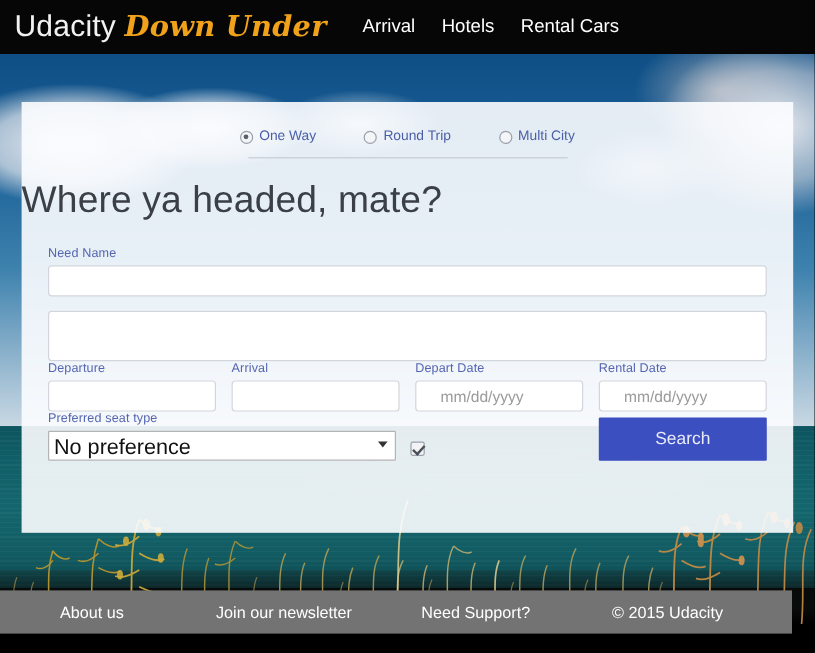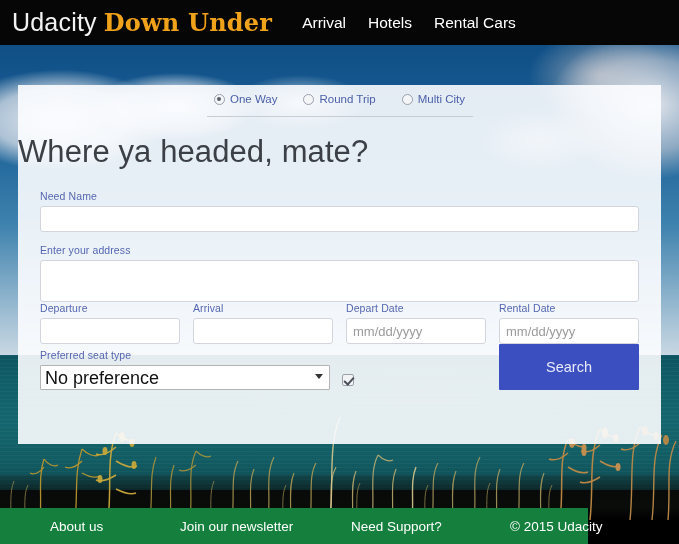--- a/index.html
+++ b/index.html
@@ -30,20 +30,21 @@
   .brand {
     margin-left: 12px;
     font-size: 25px;
     letter-spacing: .2px;
     white-space: nowrap;
     line-height: 1;
   }
   .brand-udacity { color: #f2f2f2; font-weight: 400; }
   .brand-downunder {
     color: #f0a21a;
+    font-style: italic;
     font-weight: bold;
     margin-left: 7px;
     font-family: "DejaVu Serif", serif;
     font-size: 24px;
   }
   .nav { display: flex; margin-left: 30px; gap: 22px; }
   .nav a {
     color: #ffffff;
     text-decoration: none;
     font-size: 15.5px;
@@ -99,22 +100,22 @@
     position: absolute;
     left: 18px; top: 85px;
     width: 643px; height: 359px;
     background: rgba(252,253,255,.90);
     z-index: 20;
     padding: 0;
   }
 
   .trip-types {
     display: flex; justify-content: center; align-items: center;
-    gap: 26px;
-    padding-top: 8px;
+    gap: 40px;
+    padding-top: 23px;
   }
   .trip-opt { display: flex; align-items: center; gap: 5px; cursor: pointer; }
   .trip-opt .lbl { font-size: 11.5px; color: #4a5fa8; white-space: nowrap; }
   .radio {
     width: 11px; height: 11px; border-radius: 50%;
     border: 1px solid #9aa0ac;
     background: #f4f5f7;
     display: inline-block; position: relative;
     flex: none;
   }
@@ -150,21 +151,21 @@
   }
   .txt {
     width: 100%;
     height: 26px;
     border: 1px solid #d2d6dc;
     border-radius: 3px;
     background: #ffffff;
     font-size: 13px;
     font-family: "Liberation Sans", sans-serif;
     color: #333;
-    padding: 0 6px;
+    padding: 0 20px;
     outline: none;
     display: block;
   }
   .txt::placeholder { color: #9b9b9b; }
   textarea.txt {
     height: 42px;
     resize: none;
     padding-top: 4px;
   }
   .row-small { margin-top: 12px; }
@@ -222,35 +223,35 @@
     content: "";
     position: absolute; left: 3px; top: 0px;
     width: 4px; height: 8px;
     border: solid #4a4f58;
     border-width: 0 2px 2px 0;
     transform: rotate(42deg);
   }
   .promo .lbl { font-size: 11px; color: #5566b0; white-space: nowrap; }
 
   .search-btn {
-    width: 140px; height: 46px; flex: none;
+    width: 140px; height: 36px; flex: none;
     background: #3b4fc0;
     color: #e9ebf8;
     border: none;
     font-size: 14.5px;
     font-family: "Liberation Sans", sans-serif;
     cursor: pointer;
     border-radius: 1px;
   }
 
   
   .footer {
-    position: absolute; left: 0; bottom: 0;
-    width: 588px; height: 36px;
-    background: #15803d;
+    position: absolute; left: 0; bottom: 16px;
+    width: 660px; height: 36px;
+    background: #737373;
     display: flex; align-items: center;
     z-index: 40;
   }
   .footer a {
     color: #ffffff;
     text-decoration: none;
     font-size: 13.5px;
     font-weight: 500;
     white-space: nowrap;
     position: absolute;
@@ -404,21 +405,20 @@
     <div class="headline">Where ya headed, mate?</div>
 
     <div class="form">
 
       <div>
         <label class="field-label">Need Name</label>
         <input class="txt" type="text" placeholder="" style="">
       </div>
 
       <div class="row-small">
-        <label class="field-label">Enter your address</label>
         <textarea class="txt" placeholder="" style=""></textarea>
       </div>
 
       <div class="quad">
         <div class="cell">
           <label class="field-label">Departure</label>
           <input class="txt" type="text" placeholder="" style="">
         </div>
         <div class="cell">
           <label class="field-label">Arrival</label>

